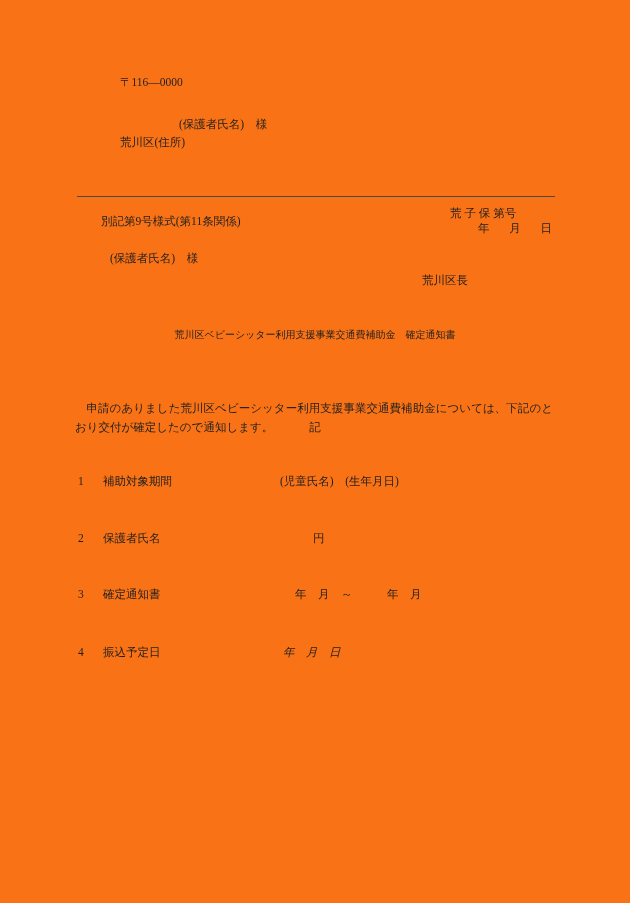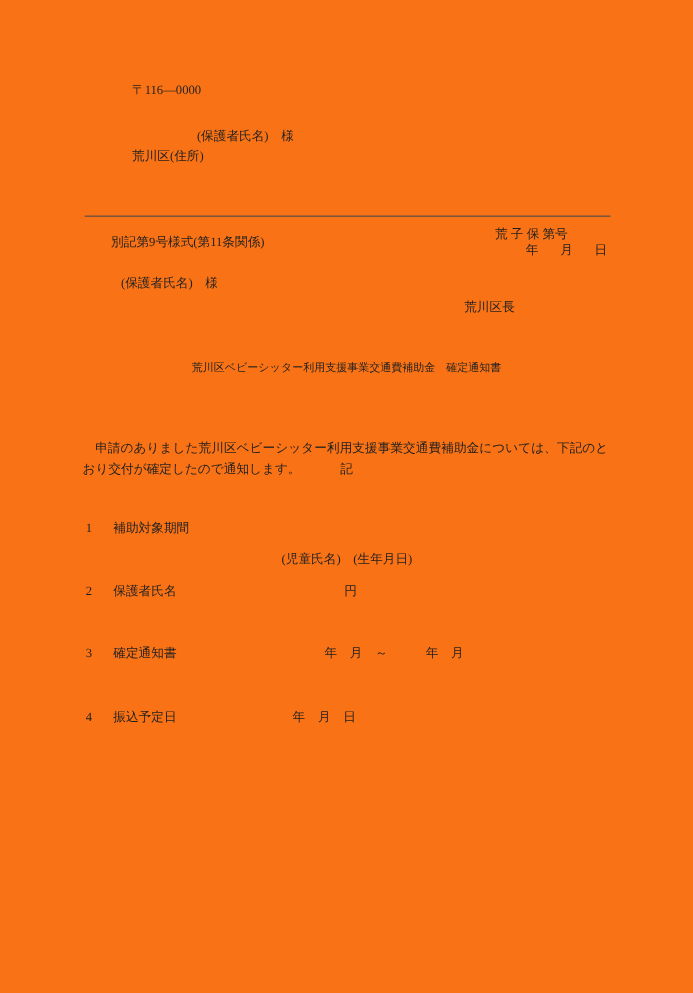--- a/index.html
+++ b/index.html
@@ -83,24 +83,24 @@
   }
 
   .item { position: absolute; left: 0; width: 630px; height: 16px; }
   .item-1 { top: 474px; }
   .item-2 { top: 531px; }
   .item-3 { top: 587px; }
   .item-4 { top: 645px; }
   .item .no    { position: absolute; left: 78px;  white-space: pre; }
   .item .label { position: absolute; left: 103px; white-space: pre; }
   .item .value { position: absolute; white-space: pre; }
-  .item-1 .value { left: 256px; margin-top: 28px; }
+  .item-1 .value { left: 280px; }
   .item-2 .value { left: 313px; }
   .item-3 .value { left: 295px; }
-  .item-4 .value { left: 266px; }
+  .item-4 .value { left: 283px; font-style: italic; }
 </style>
 </head>
 <body>
 
 <div class="page">
 
   <div class="abs recipient-postal">〒116—0000</div>
 
   <div class="abs recipient-address">荒川区(住所)</div>
 

